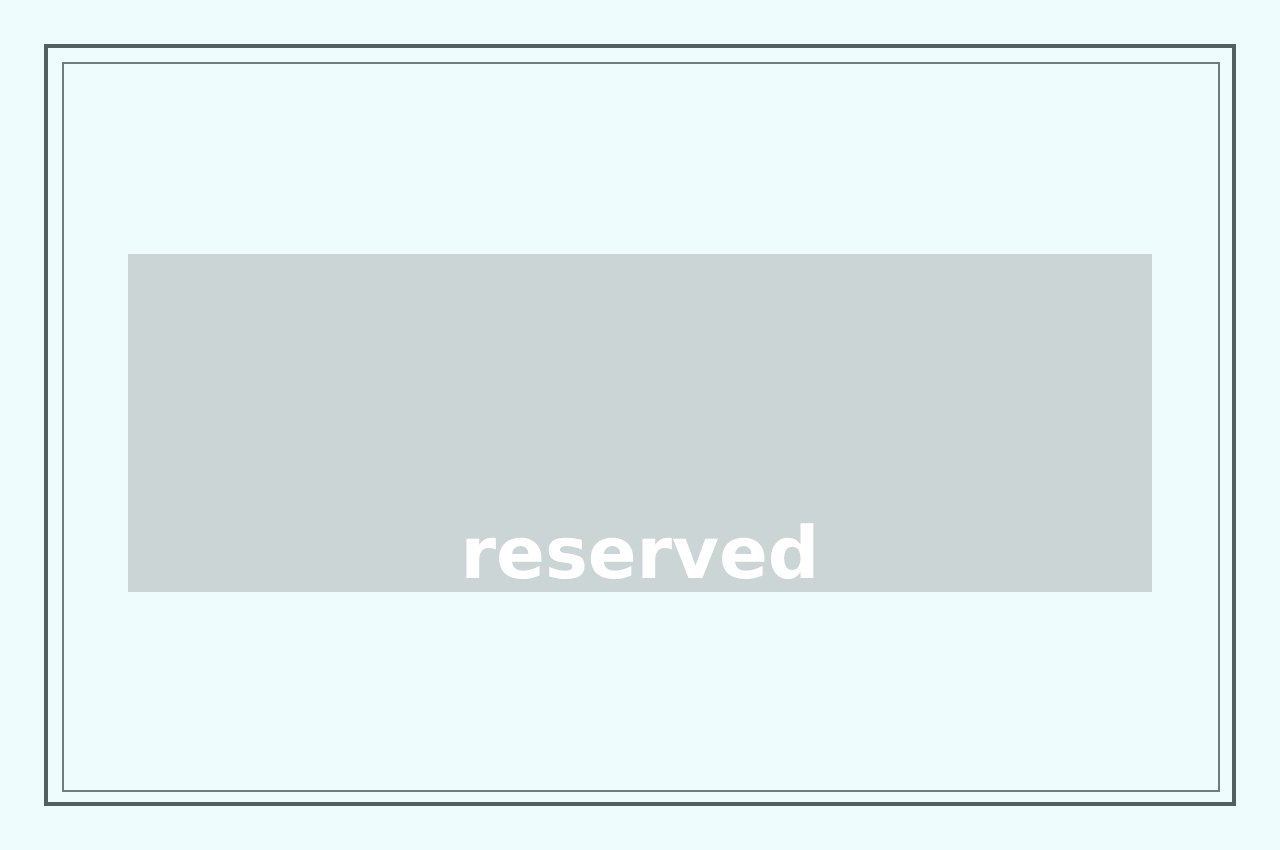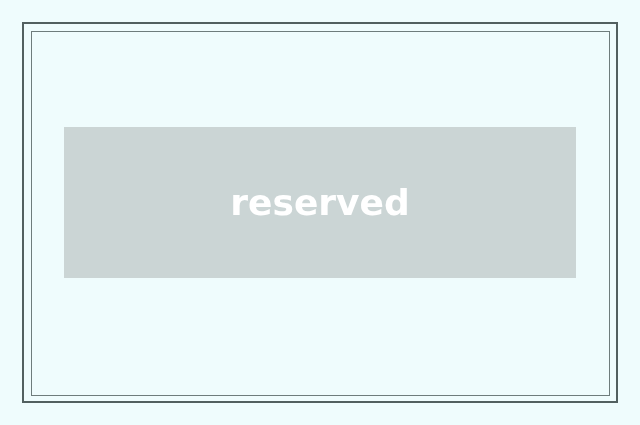--- a/index.html
+++ b/index.html
@@ -46,24 +46,24 @@
     box-sizing: border-box;
     background: transparent;
   }
 
   
   #reserved-block {
     position: absolute;
     left: 64px;
     top: 127px;
     width: 512px;
-    height: 151px;
+    height: 169px;
     background: #cbd5d5;
     display: flex;
-    align-items: center;
+    align-items: flex-end;
     justify-content: center;
     box-sizing: border-box;
   }
 
   #reserved-label {
     color: #ffffff;
     font-family: "DejaVu Sans", "Liberation Sans", sans-serif;
     font-size: 36px;
     font-weight: 700;
     line-height: 1;

